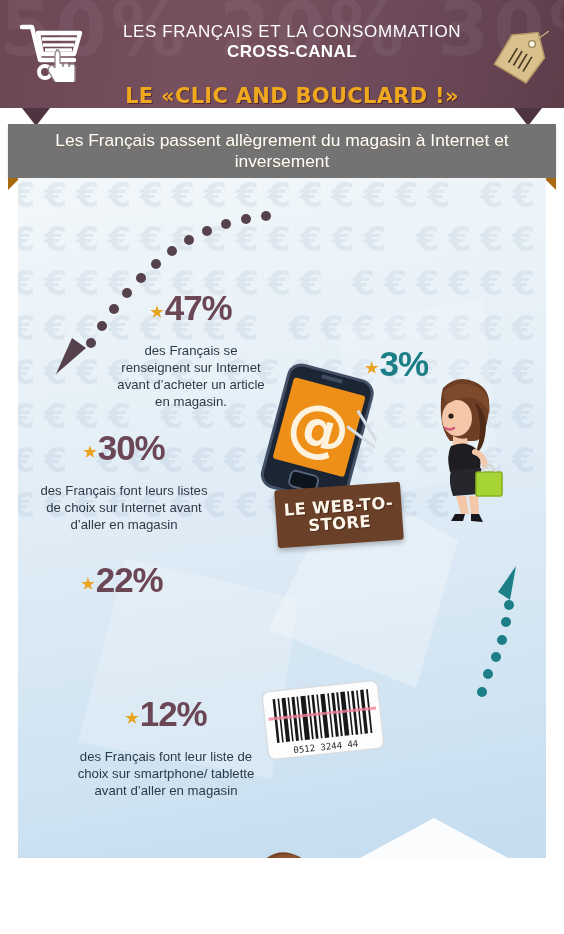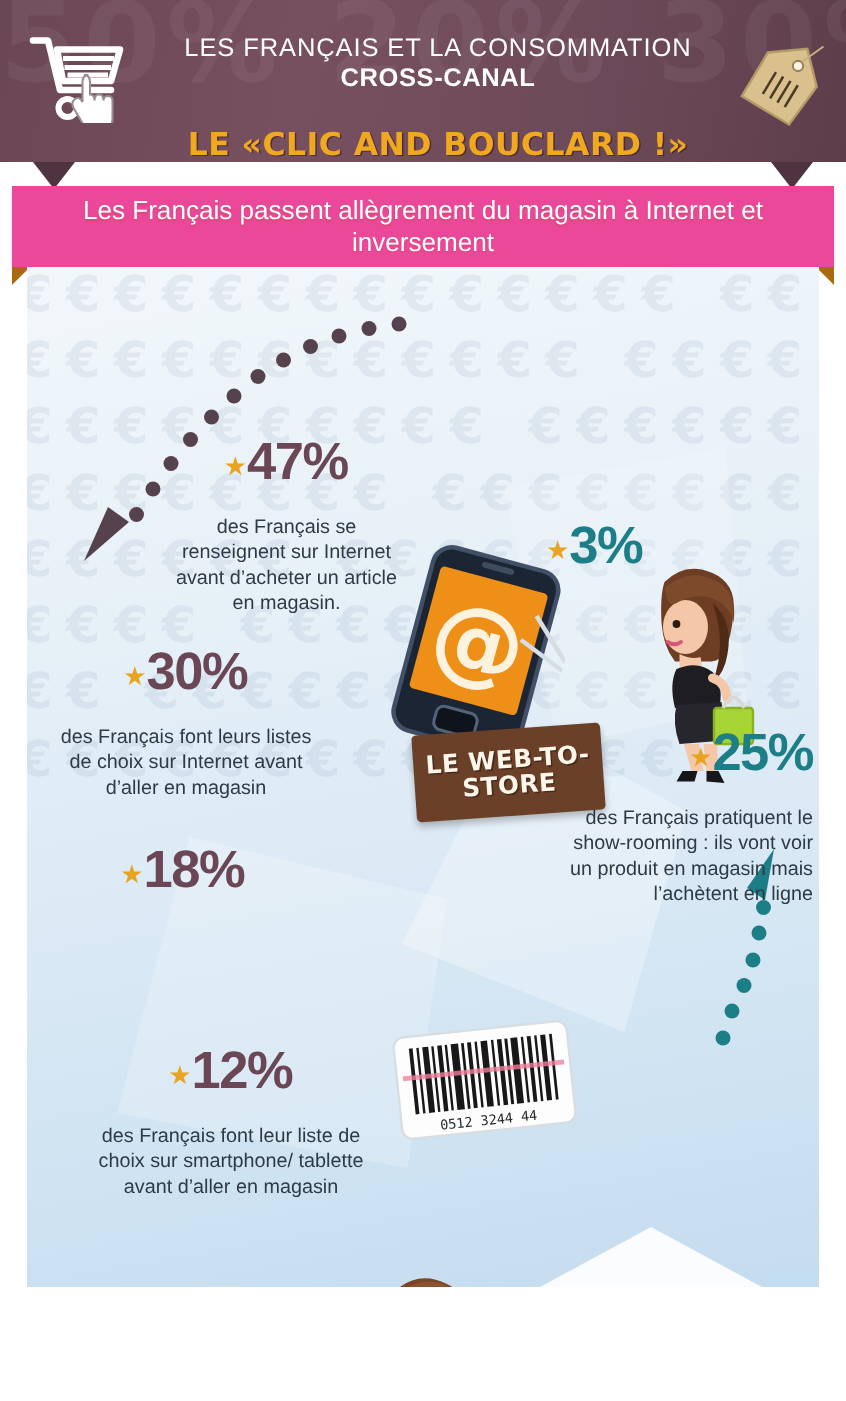--- a/index.html
+++ b/index.html
@@ -46,21 +46,21 @@
 
   .notch { position: absolute; top: 108px; width: 0; height: 0;
     border-left: 14px solid transparent; border-right: 14px solid transparent;
     border-top: 18px solid #4e3340; }
   .notch.l { left: 22px; }
   .notch.r { right: 22px; }
 
   
   .banner {
     position: absolute; left: 8px; top: 124px; width: 548px; height: 54px;
-    background: #ec4899; display: flex; align-items: center; justify-content: center;
+    background: #737373; display: flex; align-items: center; justify-content: center;
     box-shadow: 0 2px 3px rgba(0,0,0,.12);
   }
   .banner-txt {
     color: #ffffff; font-size: 17.4px; text-align: center; line-height: 1.22;
     font-family: "Liberation Sans", sans-serif; padding: 0 14px;
     text-shadow: 0 1px 1px rgba(150,90,10,.3);
   }
   .banner-fold { position: absolute; top: 178px; width: 0; height: 0; }
   .banner-fold.l { left: 8px; border-top: 12px solid #a9690f; border-right: 12px solid transparent; }
   .banner-fold.r { right: 8px; border-top: 12px solid #a9690f; border-left: 12px solid transparent; }
@@ -350,34 +350,28 @@
       </div>
     </div>
 
     <div class="stat ta-c" style="left:18px; top:252px; width:176px;">
       <div class="num purple">
         <span class="star">★</span><span>30%</span>
       </div>
       <div class="desc">des Français font leurs listes de choix sur Internet avant d’aller en magasin</div>
     </div>
 
-    <div class="stat ta-r" style="left:348px; top:306px; width:176px;">
-      <div class="num teal">
-        <span class="star">★</span><span>25%</span>
-      </div>
-      <div class="desc">des Français pratiquent le show-rooming : ils vont voir un produit en magasin mais l’achètent en ligne</div>
-    </div>
 
     <div class="stat ta-c" style="left:14px; top:384px; width:180px;">
       <div class="num purple">
-        <span class="star">★</span><span>18%</span>
-      </div>
-    </div>
-
-    <div class="stat ta-c" style="left:34px; top:518px; width:204px;">
+        <span class="star">★</span><span>22%</span>
+      </div>
+    </div>
+
+    <div class="stat ta-c" style="left:46px; top:518px; width:204px;">
       <div class="num purple">
         <span class="star">★</span><span>12%</span>
       </div>
       <div class="desc">des Français font leur liste de choix sur smartphone/ tablette avant d’aller en magasin</div>
     </div>
 
   </div>
 
   <div class="footer">
     

